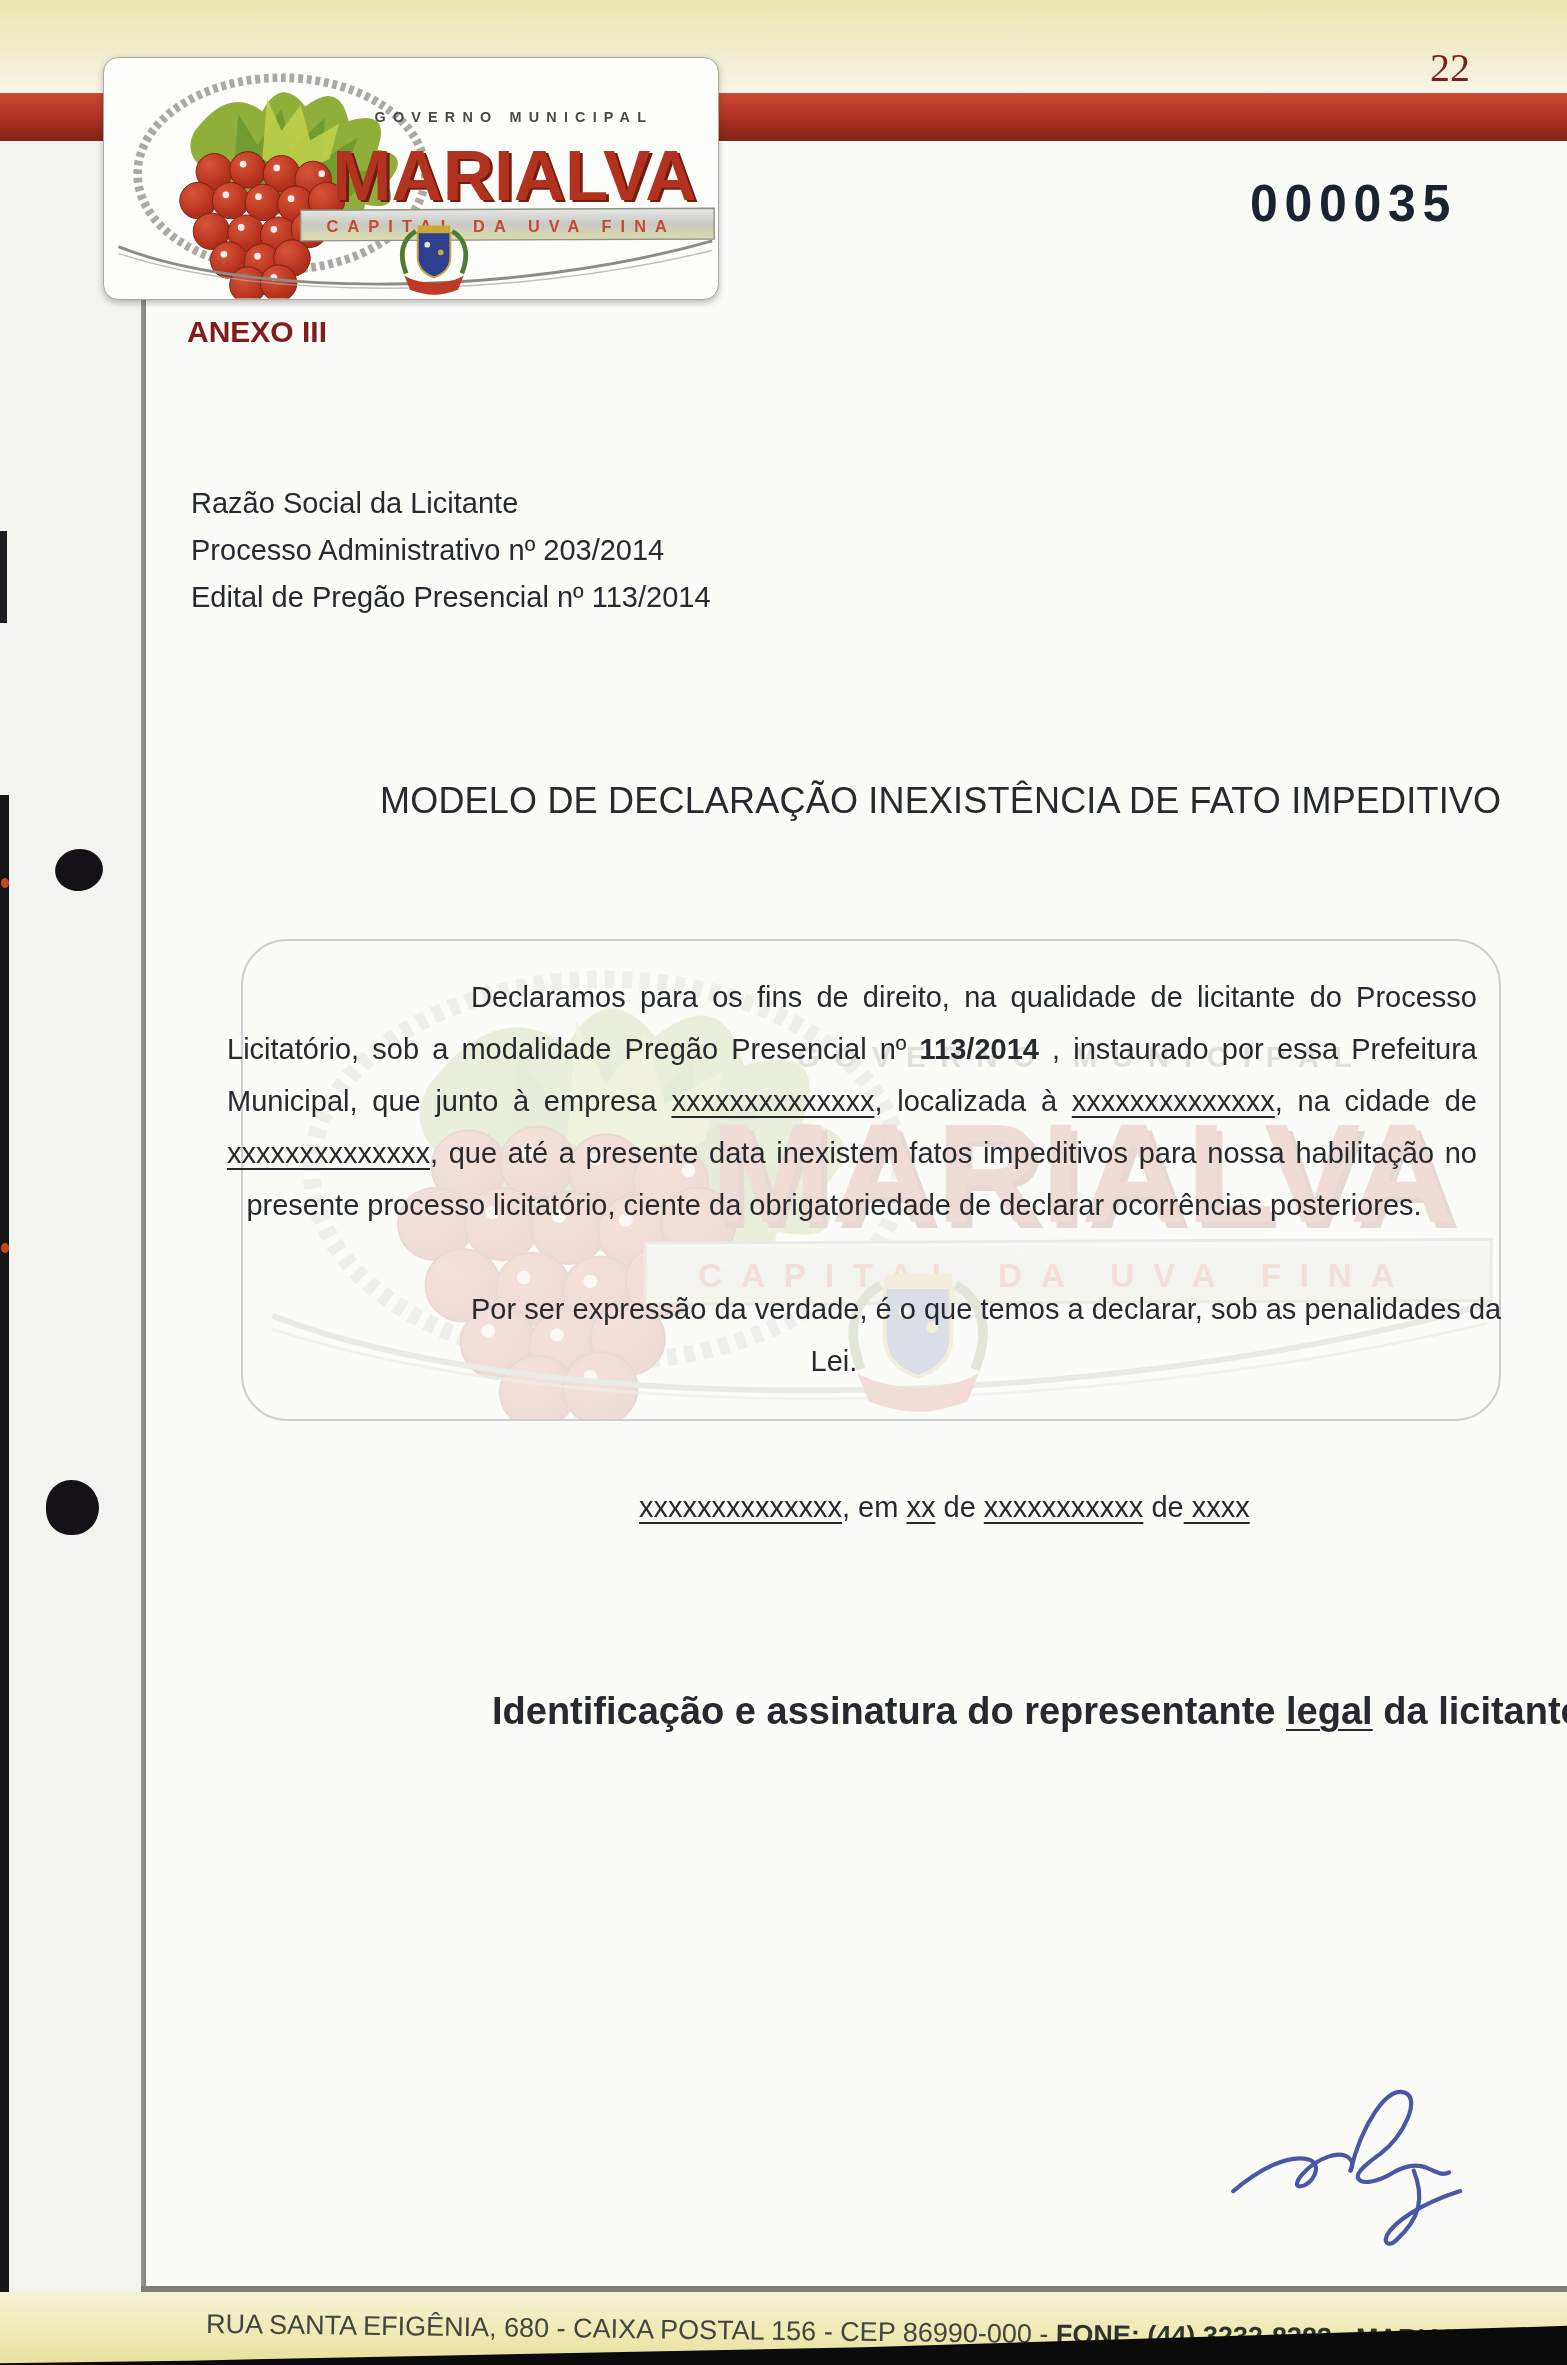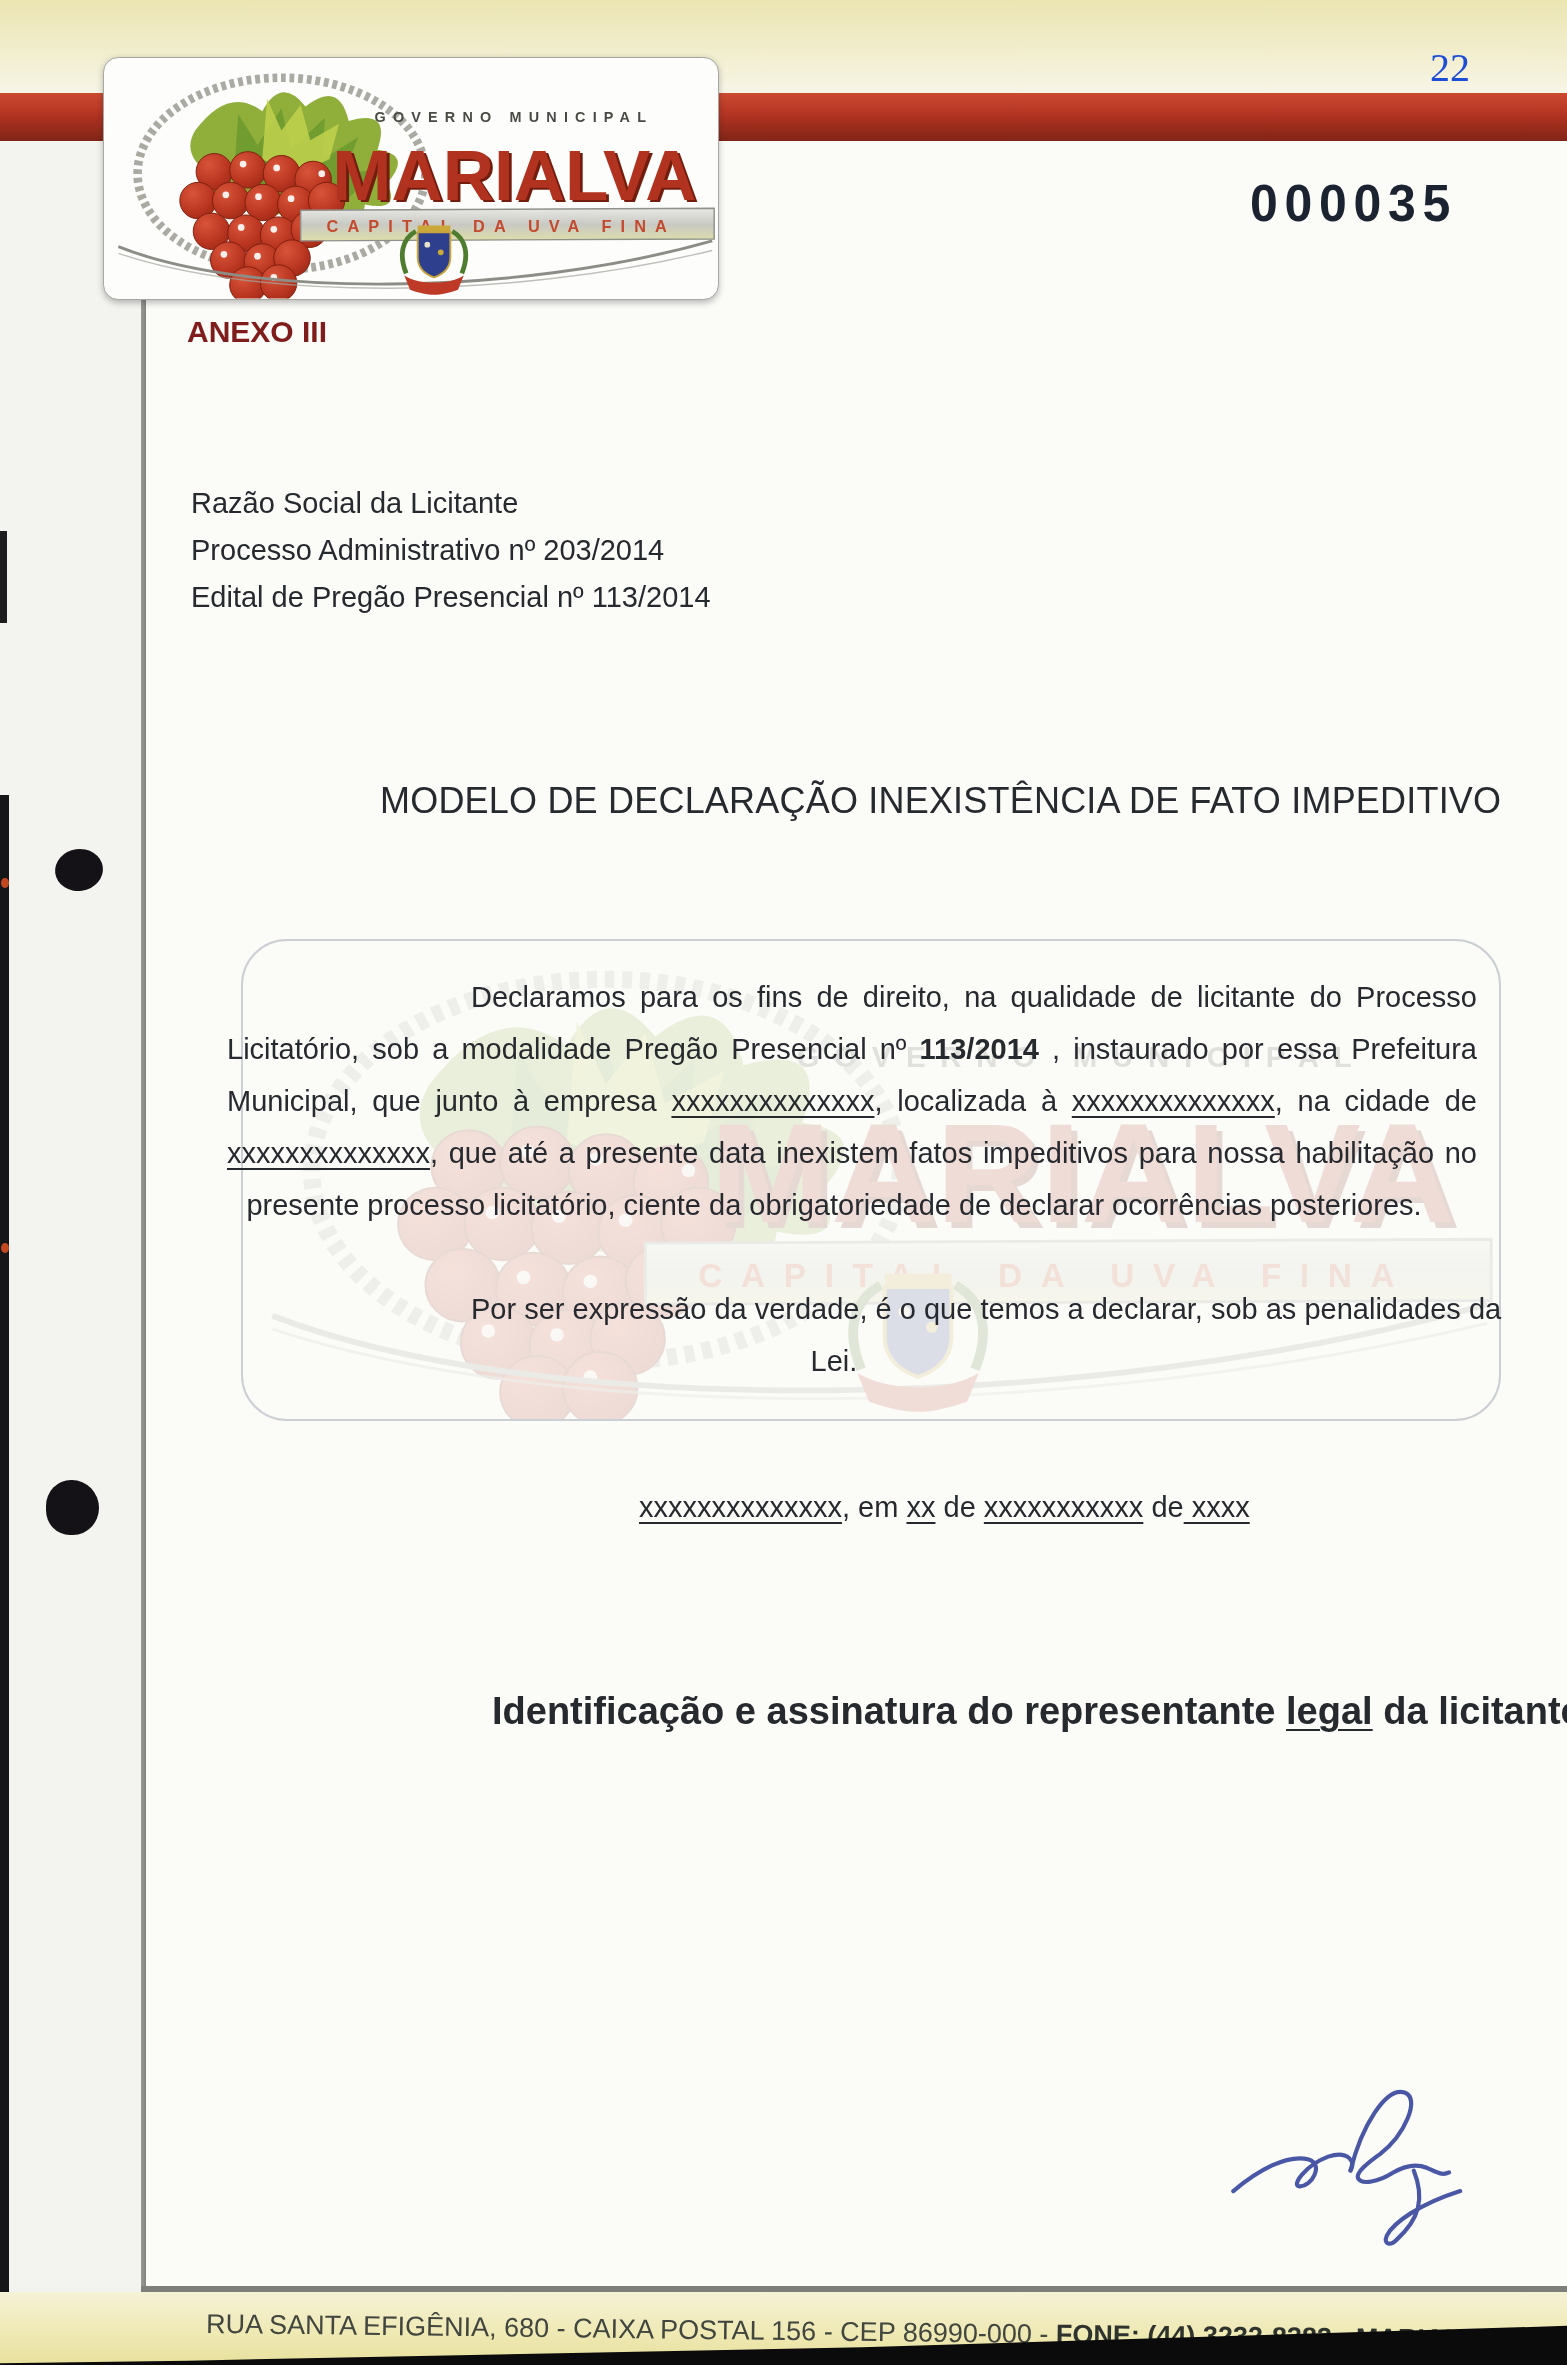--- a/index.html
+++ b/index.html
@@ -24,21 +24,21 @@
   .left-strip-a{position:absolute;left:0;top:531px;width:6.7px;height:92px;background:#1d1d1f;}
   .left-strip-b{position:absolute;left:0;top:795px;width:8.6px;height:1571px;background:#161618;}
   .red-speck{position:absolute;width:7.6px;height:9.6px;background:#c2491f;border-radius:50%;}
   .hole-punch{position:absolute;background:#141217;}
   .punch-1{left:55px;top:849px;width:48px;height:42px;border-radius:50%;transform:rotate(-8deg);}
   .punch-2{left:46px;top:1480px;width:53px;height:55px;border-radius:48% 52% 50% 46%;}
   .bottom-wedge{position:absolute;left:0;bottom:0;right:0;height:67px;background:#0b0b0b;
     clip-path:polygon(0 96%,12% 92%,55% 72%,100% 40%,100% 100%,0 100%);z-index:30;}
   
   .page-num{position:absolute;left:1430px;top:44px;font-family:"Liberation Serif",serif;
-    font-size:40px;color:#1d4ed8;z-index:6;}
+    font-size:40px;color:#7f1d1d;z-index:6;}
   .logo-box{position:absolute;left:103px;top:57px;width:614px;height:241px;
     background:#fdfdfc;border:1.9px solid #a6a6a2;border-radius:15.3px;
     box-shadow:0 2.9px 6.7px rgba(40,40,40,.3);overflow:hidden;z-index:10;}
   .logo-box svg{display:block;width:100%;height:100%;}
   .stamp{position:absolute;left:1250px;top:174px;font-size:50px;font-weight:bold;
     letter-spacing:6.7px;color:#1b2230;transform:scaleY(1.05);z-index:6;}
   
   .annex{position:absolute;left:187px;top:315px;font-size:30px;font-weight:bold;color:#7f1d1d;z-index:5;}
   .ref-block{position:absolute;left:191px;top:480px;font-size:29px;line-height:47px;z-index:5;}
   .doc-title{position:absolute;left:380px;top:769px;font-size:36px;font-weight:normal;

